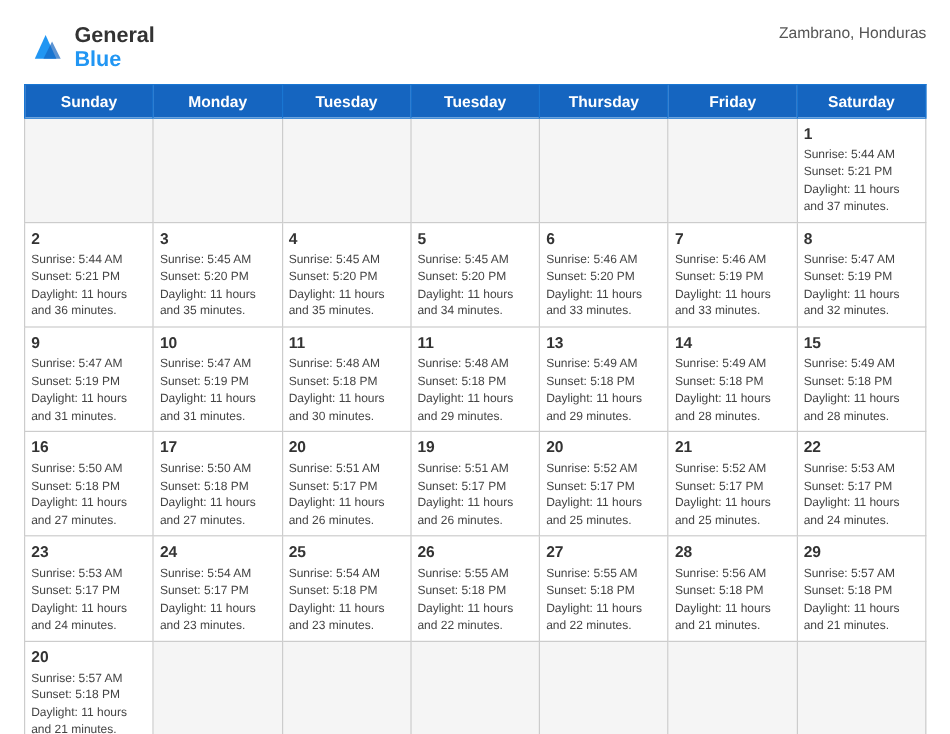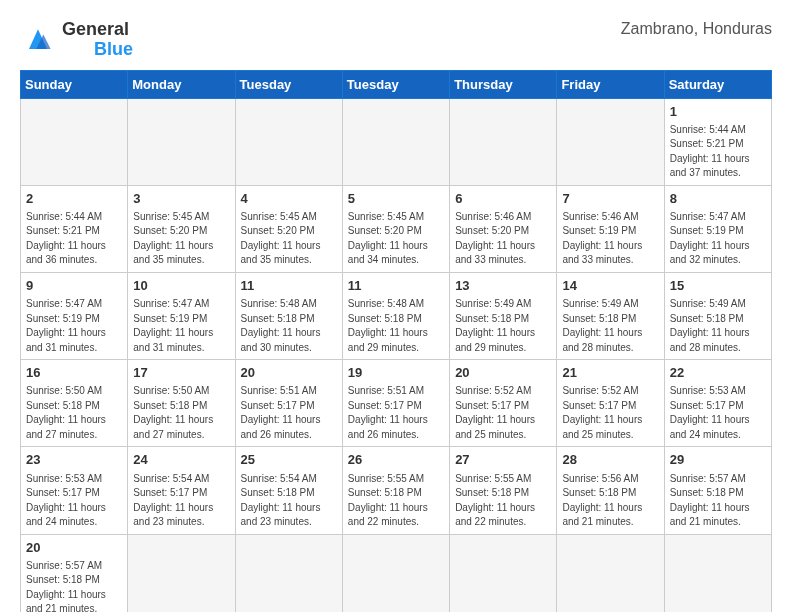--- a/index.html
+++ b/index.html
@@ -22,50 +22,49 @@
       gap: 6px;
     }
     .logo-text {
       font-size: 18px;
       font-weight: bold;
       color: #333;
       line-height: 1.1;
     }
     .logo-text span {
       color: #2196f3;
-      margin-left: 32px;
     }
     .logo-icon {
       width: 36px;
       height: 36px;
     }
     .title-block {
       text-align: right;
     }
     .month-title {
       font-size: 32px;
       font-weight: normal;
       color: #333;
     }
     .location {
-      font-size: 16px;
+      font-size: 13px;
       color: #555;
     }
     .calendar {
       width: 100%;
       border-collapse: collapse;
       border: 1px solid #ccc;
     }
     .calendar th {
       background-color: #1565c0;
       color: #fff;
       font-size: 13px;
       font-weight: bold;
       padding: 6px 4px;
-      text-align: left;
+      text-align: center;
       border: 1px solid #1976d2;
     }
     .calendar td {
       vertical-align: top;
       width: 107px;
       min-height: 80px;
       border: 1px solid #ccc;
       padding: 4px 5px;
       background: #fff;
       font-size: 10.5px;

